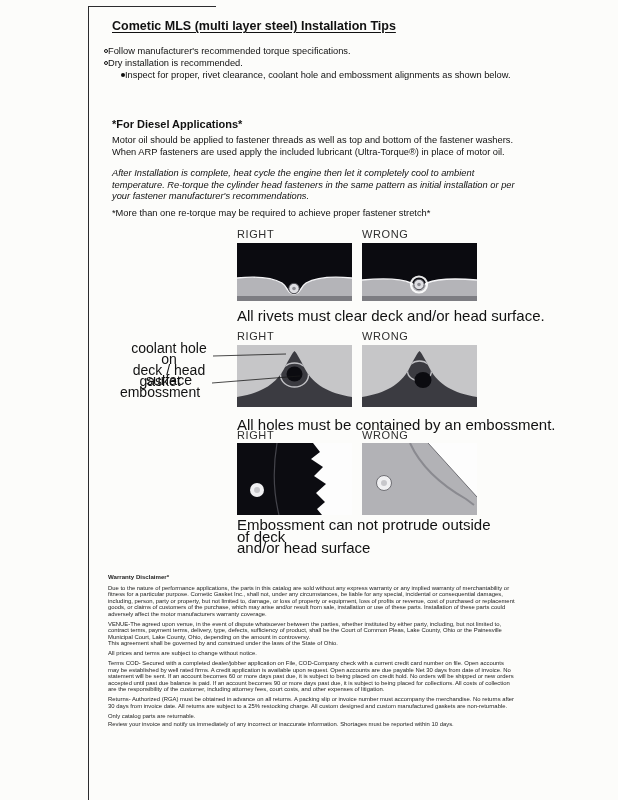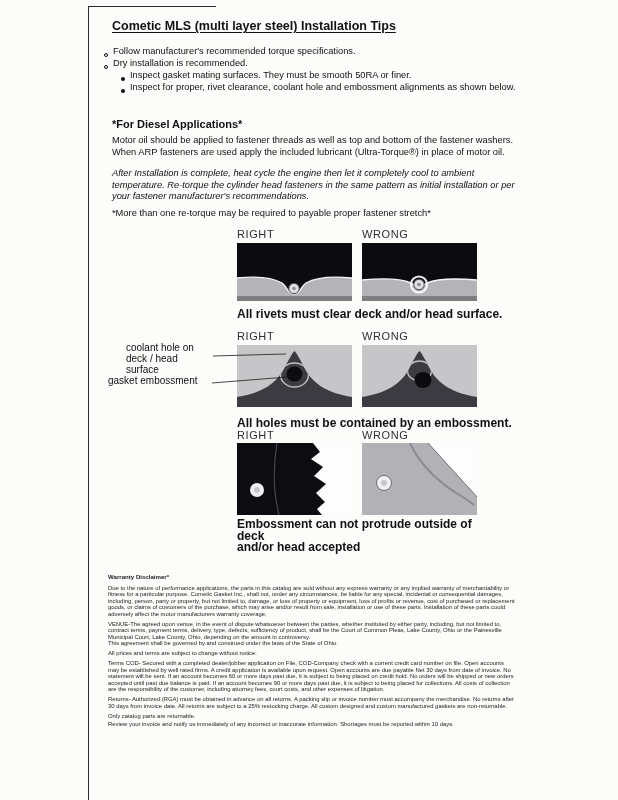--- a/index.html
+++ b/index.html
@@ -7,43 +7,43 @@
   .page { position:relative; width:618px; height:800px; background:#fcfcfa;
           font-family:"Liberation Sans", sans-serif; color:#111; overflow:hidden; margin:0 auto; }
 
   .rule-left { position:absolute; left:88px; top:6px; width:1px; height:794px; background:#2b2b2e; }
   .rule-top  { position:absolute; left:88px; top:6px; width:128px; height:1px; background:#2b2b2e; }
 
   .title { position:absolute; left:112px; top:19px; font-size:12.5px; font-weight:700;
            text-decoration:underline; text-underline-offset:2px; }
 
   .tips { position:absolute; left:104px; top:45px; width:424px; }
-  .tip-row { display:flex; align-items:flex-end; gap:5px; font-size:9.3px; line-height:12px; }
+  .tip-row { display:flex; align-items:flex-start; font-size:9.3px; line-height:12px; }
   .tip-row.sub { margin-left:17px; }
   .mk-hollow { width:4px; height:4px; border:1px solid #111; border-radius:50%; margin-top:3.5px; flex:0 0 auto; }
   .mk-solid  { width:4px; height:4px; background:#111; border-radius:50%; margin-top:3.5px; flex:0 0 auto; }
 
   .diesel-heading { position:absolute; left:112px; top:118px; font-size:11px; font-weight:700; }
   .para { position:absolute; left:112px; width:408px; font-size:9.3px; line-height:11.6px; }
   .para.pA { top:135px; } .para.pB { top:168px;font-style:italic; } .para.note { top:208px; }
 
   .figlabel { position:absolute; width:115px; text-align:left; font-size:11px;
               letter-spacing:0.6px; color:#2e2e2e; }
   .col-l { left:237px; } .col-r { left:362px; }
   .lab1 { top:228px; } .lab2 { top:330px; } .lab3 { top:429px; }
 
   .fig { position:absolute; width:115px; }
   .fig svg { display:block; width:100%; height:auto; }
   .fig1 { top:243px; } .fig2 { top:345px; } .fig3 { top:443px; }
 
-  .figcap { position:absolute; left:237px; font-size:12px; color:#111;font-weight:bold; }
+  .figcap { position:absolute; left:237px; font-size:15px; color:#111; }
   .cap1 { top:307px; } .cap2 { top:416px; }
   .cap3 { top:519px; width:260px; line-height:11.5px; }
 
-  .side-label { position:absolute; text-align:left; font-size:10px; line-height:10.8px; color:#111; }
+  .side-label { position:absolute; text-align:center; font-size:14px; line-height:10.8px; color:#111; }
   .side-coolant { left:126px; top:343px; width:86px; }
   .side-emboss  { left:108px; top:376px; width:104px; }
   .pointer-svg { position:absolute; left:212px; top:347px; width:95px; height:40px; }
 
   .warranty { position:absolute; left:108px; top:574px; width:408px;
               font-size:5.9px; line-height:6.5px; color:#1c1c1c; }
   .warranty .w-head { font-weight:700; font-size:6.1px; margin-bottom:4px; }
   .warranty .wp { margin-bottom:3.5px; }
   .warranty .wp.tight { margin-bottom:0; }
   .warranty .wp.semi { margin-bottom:1.5px; }
@@ -64,32 +64,28 @@
     <div class="tip-row">
       <span class="mk-hollow"></span>
       <span>Follow manufacturer's recommended torque specifications.</span>
     </div>
     <div class="tip-row">
       <span class="mk-hollow"></span>
       <span>Dry installation is recommended.</span>
     </div>
     <div class="tip-row sub">
       <span class="mk-solid"></span>
-      <span>Inspect gasket mating surfaces.  They must be smooth 50RA or finer.</span>
-    </div>
-    <div class="tip-row sub">
-      <span class="mk-solid"></span>
       <span>Inspect for proper, rivet clearance, coolant hole and embossment alignments as shown below.</span>
     </div>
   </div>
 
   <div class="diesel-heading">*For Diesel Applications*</div>
   <div class="para pA">Motor oil should be applied to fastener threads as well as top and bottom of the fastener washers. When ARP fasteners are used apply the included lubricant (Ultra-Torque®) in place of motor oil.</div>
   <div class="para pB">After Installation is complete, heat cycle the engine then let it completely cool to ambient temperature. Re-torque the cylinder head fasteners in the same pattern as initial installation or per your fastener manufacturer's recommendations.</div>
-  <div class="para note">*More than one re-torque may be required to payable proper fastener stretch*</div>
+  <div class="para note">*More than one re-torque may be required to achieve proper fastener stretch*</div>
 
   <div class="figlabel col-l lab1">RIGHT</div>
   <div class="figlabel col-r lab1">WRONG</div>
 
   <div class="fig col-l fig1">
     <svg viewBox="0 0 115 58" xmlns="http://www.w3.org/2000/svg">
       <rect width="115" height="58" fill="#0b0b10"></rect>
       <path d="M0,35 C20,33 36,35 45,40 C51,44 50,51 57,51 C64,51 63,44 69,40 C78,35 95,33 115,35 L115,58 L0,58 Z" fill="#b4b4b8"></path>
       <path d="M0,53 L115,53 L115,58 L0,58 Z" fill="#7d7d82"></path>
       <path d="M0,35 C20,33 36,35 45,40 C51,44 50,51 57,51 C64,51 63,44 69,40 C78,35 95,33 115,35" fill="none" stroke="#f4f4f6" stroke-width="1.4"></path>
@@ -170,21 +166,21 @@
       <rect width="115" height="72" fill="#fdfdfd"></rect>
       <path d="M0,0 L66,0 L115,54 L115,72 L0,72 Z" fill="#b2b2b6"></path>
       <path d="M66,0 L115,54" fill="none" stroke="#6f6f74" stroke-width="1"></path>
       <path d="M48,0 C58,22 76,40 104,56 L112,62" fill="none" stroke="#8a8a90" stroke-width="2"></path>
       <circle cx="22" cy="40" r="7.5" fill="#f0f0f2" stroke="#6f6f74" stroke-width="1"></circle>
       <circle cx="22" cy="40" r="3" fill="#c7c7cb"></circle>
     </svg>
   </div>
   <div class="figcap cap3">
     <div>Embossment can not protrude outside of deck</div>
-    <div>and/or head accepted</div>
+    <div>and/or head surface</div>
   </div>
 
   <div class="warranty">
     <div class="w-head">Warranty Disclaimer*</div>
     <div class="wp">Due to the nature of performance applications, the parts in this catalog are sold without any express warranty or any implied warranty of merchantability or fitness for a particular purpose.  Cometic Gasket Inc., shall not, under any circumstances, be liable for any special, incidental or consequential damages, including, person, party or property, but not limited to, damage, or loss of property or equipment, loss of profits or revenue, cost of purchased or replacement goods, or claims of customers of the purchase, which may arise and/or result from sale, installation or use of these parts.  Installation of these parts could adversely affect the motor manufacturers warranty coverage.</div>
     <div class="wp tight">VENUE-The agreed upon venue, in the event of dispute whatsoever between the parties, whether instituted by either party, including, but not limited to, contract terms, payment terms, delivery, type, defects, sufficiency of product, shall be the Court of Common Pleas, Lake County, Ohio or the Painesville Municipal Court, Lake County, Ohio, depending on the amount in controversy.</div>
     <div class="wp">This agreement shall be governed by and construed under the laws of the State of Ohio.</div>
     <div class="wp">All prices and terms are subject to change without notice.</div>
     <div class="wp">Terms COD- Secured with a completed dealer/jobber application on File, COD-Company check with a current credit card number on file.  Open accounts may be established by well rated firms.  A credit application is available upon request.  Open accounts are due payable Net 30 days from date of invoice.  No statement will be sent.  If an account becomes 60 or more days past due, it is subject to being placed on credit hold.  No orders will be shipped or new orders accepted until past due balance is paid.  If an account becomes 90 or more days past due, it is subject to being placed for collections.  All costs of collection are the responsibility of the customer, including attorney fees, court costs, and other expenses of litigation.</div>
     <div class="wp">Returns- Authorized (RGA) must be obtained in advance on all returns.  A packing slip or invoice number must accompany the merchandise.  No returns after 30 days from invoice date.  All returns are subject to a 25% restocking charge.  All custom designed and custom manufactured gaskets are non-returnable.</div>

